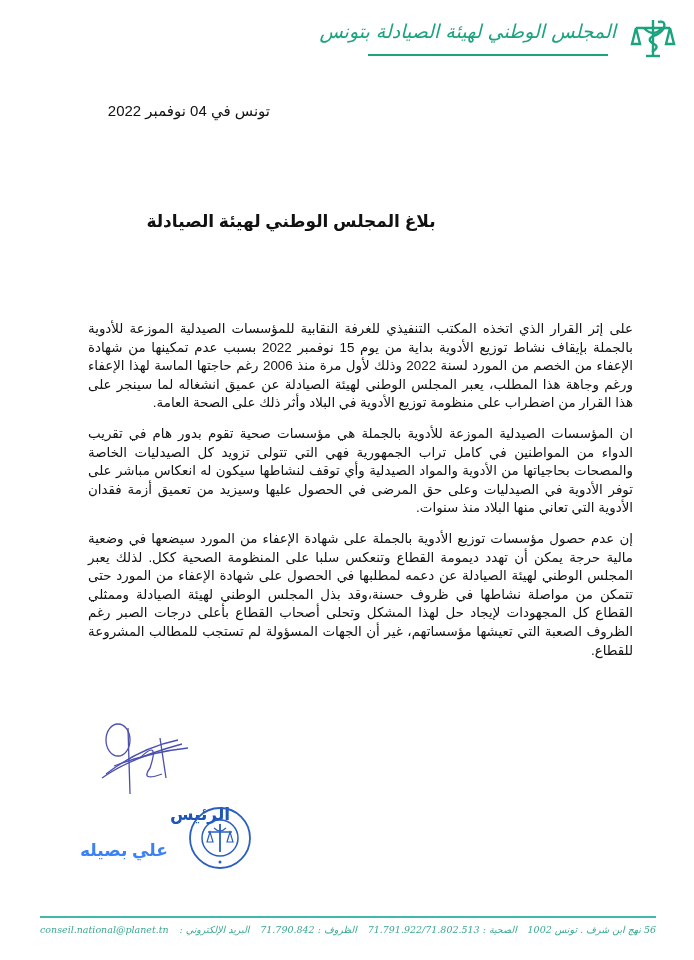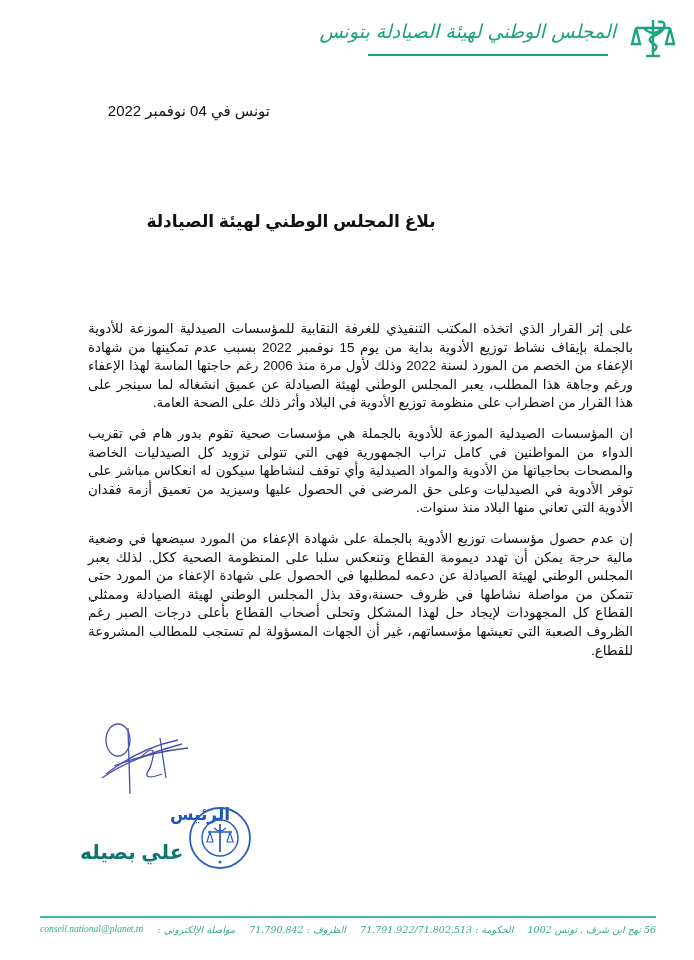--- a/index.html
+++ b/index.html
@@ -22,30 +22,30 @@
   .titles div { font-weight: bold; font-size: 17px; line-height: 32px; }
 
   .body-text {
     position: absolute; top: 296px; left: 88px; width: 545px; direction: rtl; text-align: justify;
     font-size: 13.4px; line-height: 18.6px; margin-top: 24px;
   }
   .body-text p { margin: 0 0 12px 0; text-align-last: right; }
 
   .signature { position: absolute; left: 100px; top: 718px; width: 90px; height: 80px; }
   .president-title { position: absolute; left: 170px; top: 804px; color: #1e56b8; font-weight: bold; font-size: 17px; direction: rtl; letter-spacing: 2px; }
-  .president-name { position: absolute; left: 80px; top: 840px; color: #0f766e; font-weight: bold; font-size: 20px; direction: rtl; letter-spacing: 1px; }
+  .president-name { position: absolute; left: 80px; top: 840px; color: #3b82f6; font-weight: bold; font-size: 17px; direction: rtl; letter-spacing: 1px; }
   .stamp { position: absolute; left: 188px; top: 806px; width: 64px; height: 64px; }
 
   .footer-rule { position: absolute; top: 916px; left: 40px; width: 616px; height: 2px; background: #3fb8a8; }
   .footer {
     position: absolute; top: 924px; left: 40px; width: 616px; direction: rtl;
     font-family: "DejaVu Serif", serif; font-style: italic; font-size: 9.5px; color: #3aa88f;
     display: flex; justify-content: space-between; white-space: nowrap;
   }
-  .footer .email { direction: ltr; font-family: Liberation Serif, serif; }
+  .footer .email { direction: ltr; }
 </style>
 </head>
 <body>
 
 <div class="header">
   <svg class="logo" viewBox="0 0 46 46">
     <g fill="none" stroke="#1aa37e" stroke-width="2.4">
       <line x1="23" y1="6" x2="23" y2="42"></line>
       <line x1="6" y1="14" x2="40" y2="14"></line>
       <path d="M14 14 Q23 24 32 14"></path>
@@ -95,17 +95,17 @@
     <path d="M22 26 L19 36 L25 36 Z" stroke-width="1.2"></path>
     <path d="M42 26 L39 36 L45 36 Z" stroke-width="1.2"></path>
     <path d="M26 22 Q32 28 38 22" stroke-width="1.2"></path>
   </g>
   <circle cx="32" cy="56" r="1.5" fill="#2a5fbf"></circle>
 </svg>
 
 <div class="footer-rule"></div>
 <div class="footer">
   <span>56 نهج ابن شرف . تونس 1002</span>
-  <span>الحكومة : 71.791.922/71.802.513</span>
+  <span>الصحية : 71.791.922/71.802.513</span>
   <span>الظروف : 71.790.842</span>
-  <span>مواصلة الإلكتروني :</span>
+  <span>البريد الإلكتروني :</span>
   <span class="email">conseil.national@planet.tn</span>
 </div>
 
 </body></html>

